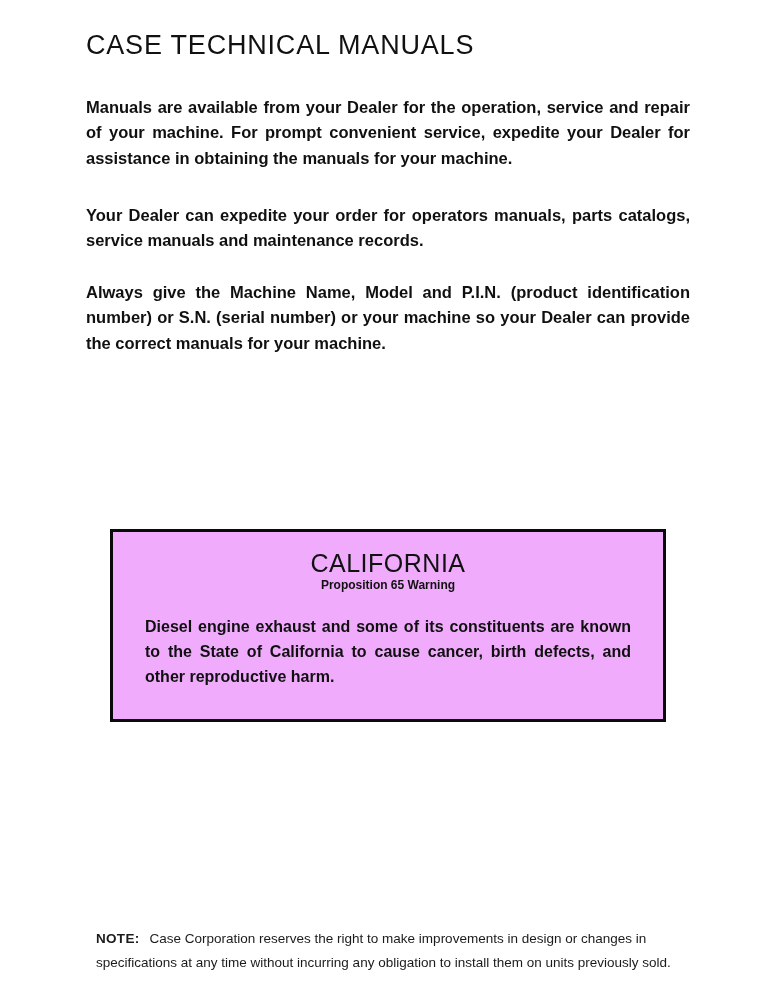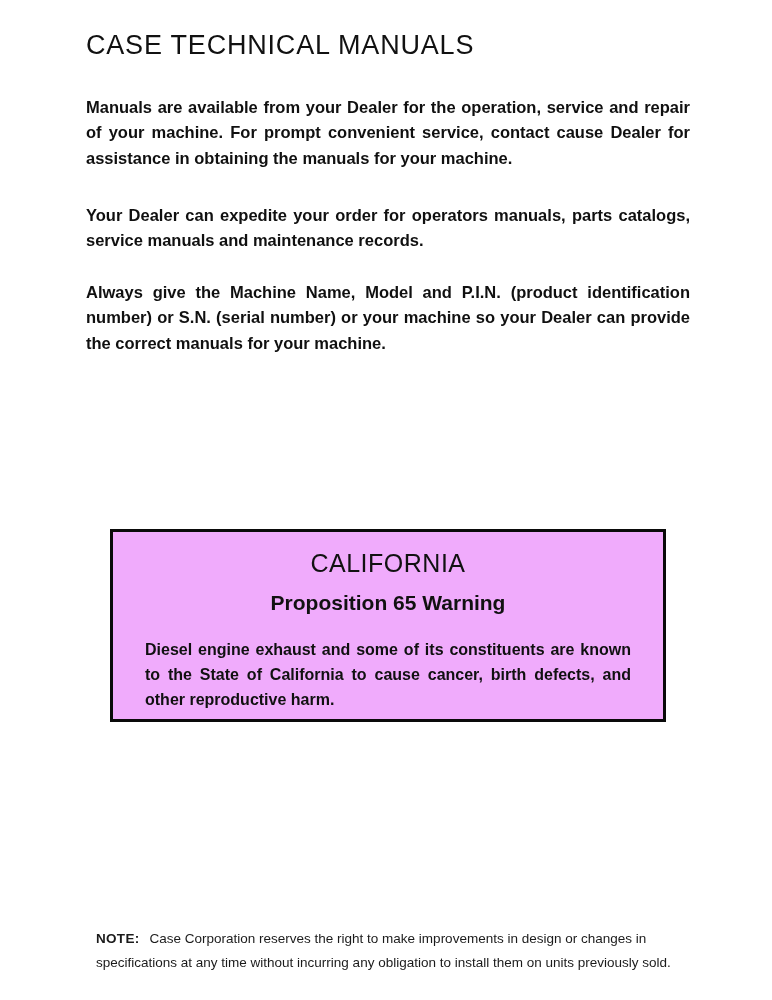--- a/index.html
+++ b/index.html
@@ -58,23 +58,23 @@
   }
   .warning-title {
     margin-top: 17px;
     text-align: center;
     font-size: 25px;
     font-weight: 400;
     letter-spacing: 0.5px;
     color: #111;
   }
   .warning-sub {
-    margin-top: 13px;
+    margin-top: 0;
     text-align: center;
-    font-size: 21px;
+    font-size: 12px;
     font-weight: 700;
     color: #111;
   }
   .warning-text {
     margin: 22px 32px 0 32px;
     font-size: 16px;
     line-height: 25px;
     font-weight: 600;
     text-align: justify;
     color: #101010;
@@ -96,21 +96,21 @@
   }
   .note .note-gap { display: inline-block; width: 10px; }
 </style>
 </head>
 <body>
 
 <div class="page">
 
   <h1 class="title">CASE TECHNICAL MANUALS</h1>
 
-  <p class="body-block" id="para-1">Manuals are available from your Dealer for the operation, service and repair of your machine. For prompt convenient service, contact cause Dealer for assistance in obtaining the manuals for your machine.</p>
+  <p class="body-block" id="para-1">Manuals are available from your Dealer for the operation, service and repair of your machine. For prompt convenient service, expedite your Dealer for assistance in obtaining the manuals for your machine.</p>
   <p class="body-block" id="para-3">Always give the Machine Name, Model and P.I.N. (product identification number) or S.N. (serial number) or your machine so your Dealer can provide the correct manuals for your machine.</p>
   <p class="body-block" id="para-2">Your Dealer can expedite your order for operators manuals, parts catalogs, service manuals and maintenance records.</p>
 
   <div class="warning-box">
     <div class="warning-title">CALIFORNIA</div>
     <div class="warning-sub">Proposition 65 Warning</div>
     <div class="warning-text">Diesel engine exhaust and some of its constituents are known to the State of California to cause cancer, birth defects, and other reproductive harm.</div>
   </div>
 
   <p class="note">

